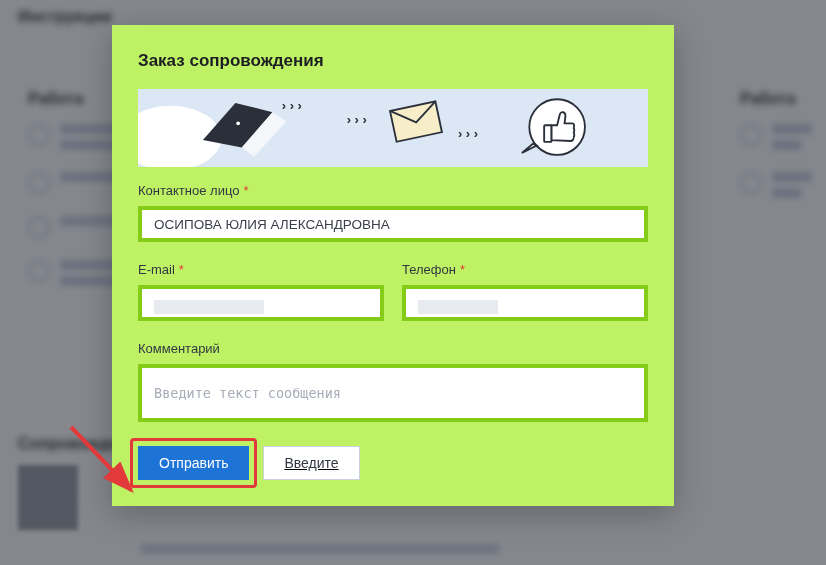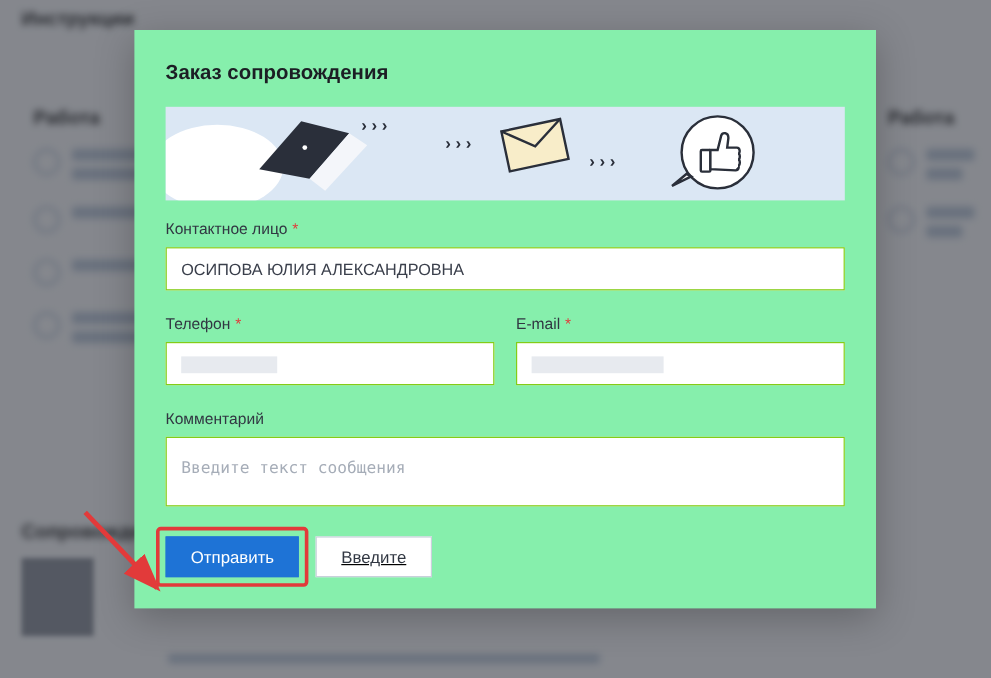--- a/index.html
+++ b/index.html
@@ -15,33 +15,33 @@
   .bg-item { display:flex; align-items:flex-start; gap:10px; margin-bottom:22px; filter: blur(3px); }
   .bg-bullet { width:22px; height:22px; border-radius:50%; border:2px solid #b9c6d6; flex:0 0 auto; }
   .bg-line { height:10px; background:#b9c6d6; border-radius:3px; width:100px; }
   .bg-card { position:absolute; left:18px; top:465px; width:60px; height:65px; background:#8a8f99; filter: blur(2px); }
   .bg-text-under { position:absolute; left:140px; top:545px; width:360px; height:8px; background:#b9c6d6; border-radius:3px; filter: blur(3px); }
 
   
   .overlay { position:absolute; inset:0; background: rgba(40,44,52,0.55); }
 
   
-  .modal { position:absolute; left:112px; top:25px; width:618px; background:#86efac; box-shadow:0 8px 30px rgba(0,0,0,0.25); padding:26px; }
+  .modal { position:absolute; left:112px; top:25px; width:562px; background:#bef264; box-shadow:0 8px 30px rgba(0,0,0,0.25); padding:26px; }
   .modal-title { font-size:17px; font-weight:700; color:#1c1e24; margin-bottom:18px; }
 
   
   .banner { width:100%; height:78px; background:#dbe7f4; position:relative; overflow:hidden; margin-bottom:16px; }
   .banner svg { width:100%; height:100%; }
 
   .modal-desc { font-size:13px; color:#313742; line-height:1.45; margin-bottom:22px; }
 
   .field { margin-bottom:20px; }
   .label { font-size:13px; color:#313742; margin-bottom:8px; display:block; }
   .req { color:#e23a3a; margin-left:4px; }
-  .input { width:100%; height:36px; border:1px solid #84cc16; padding:0 12px; font-size:13.5px; color:#3a3f4b; background:#fff; }
+  .input { width:100%; height:36px; border:4px solid #84cc16; padding:0 12px; font-size:13.5px; color:#3a3f4b; background:#fff; }
   .input::placeholder { color:#a6adb8; }
   textarea.input { height:58px; padding:17px 12px; resize:none; }
 
   .row { display:flex; gap:18px; }
   .row .field { flex:1; }
 
   .redacted { display:inline-block; height:14px; background:#e7eaef; width:110px; margin:11px 0 0 12px; }
 
   .actions { display:flex; gap:14px; margin-top:2px;text-decoration:underline; }
   .btn { height:34px; padding:0 20px; font-size:14px; border:1px solid #c9d0db; background:#fff; color:#313742; cursor:pointer; }
@@ -142,26 +142,26 @@
   </div>
 
 
   <div class="field">
     <label class="label"><span>Контактное лицо</span><span class="req">*</span></label>
     <input class="input" type="text" value="ОСИПОВА ЮЛИЯ АЛЕКСАНДРОВНА" style="">
   </div>
 
   <div class="row">
     <div class="field">
+      <label class="label"><span>E-mail</span><span class="req">*</span></label>
+      <div class="input" style="padding:0;"><span class="redacted"></span></div>
+    </div>
+    <div class="field">
       <label class="label"><span>Телефон</span><span class="req">*</span></label>
       <div class="input" style="padding:0;"><span class="redacted" style="width:80px"></span></div>
-    </div>
-    <div class="field">
-      <label class="label"><span>E-mail</span><span class="req">*</span></label>
-      <div class="input" style="padding:0;"><span class="redacted"></span></div>
     </div>
   </div>
 
   <div class="field">
     <label class="label">Комментарий</label>
     <textarea class="input" placeholder="Введите текст сообщения" style=""></textarea>
   </div>
 
   <div class="actions">
     <span class="btn-highlight">

